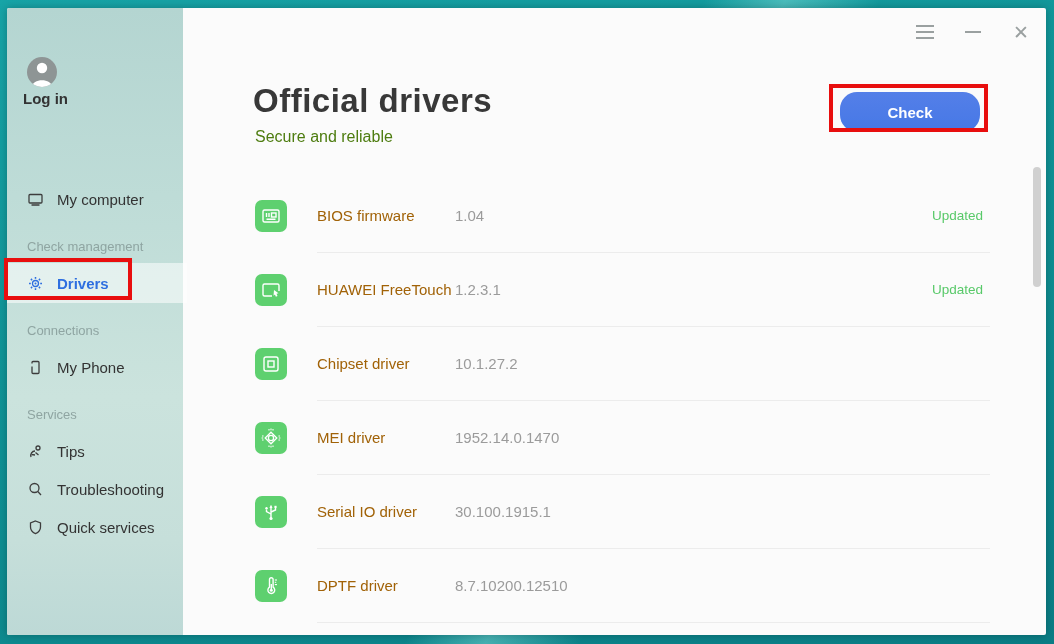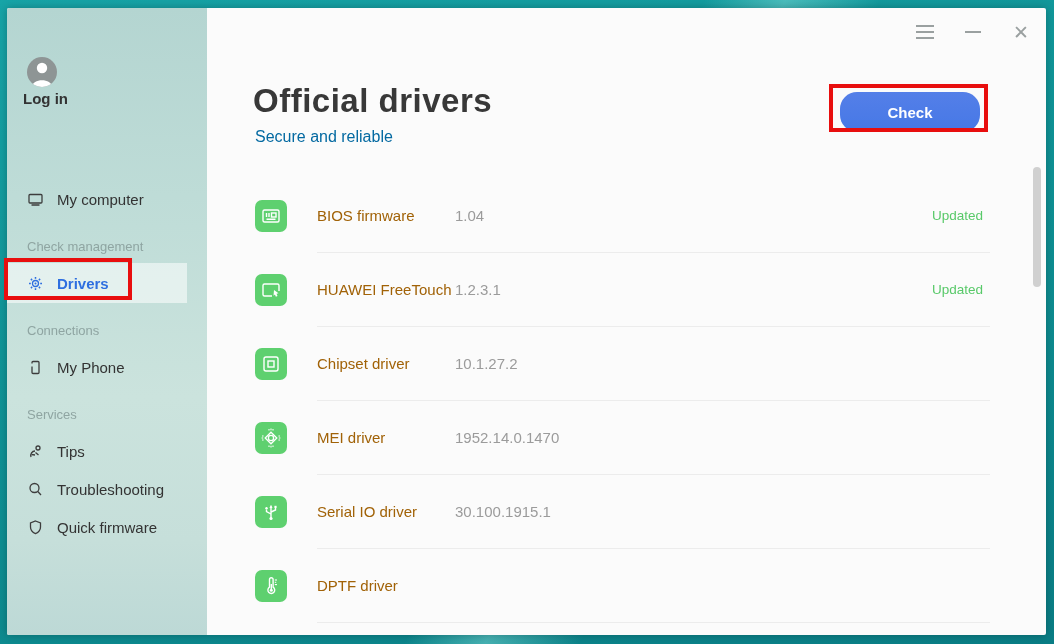--- a/index.html
+++ b/index.html
@@ -11,21 +11,21 @@
       linear-gradient(165deg, #17a4a7 0%, #109598 38%, #0d8a8f 70%, #0a7d85 100%);
     position:relative;
   }
   .window {
     position:absolute; left:7px; top:8px; width:1039px; height:627px;
     background:#fbfbfb; border-radius:2px; overflow:hidden;
     box-shadow:0 0 8px rgba(0,0,0,0.25);
   }
   
   .sidebar {
-    position:absolute; left:0; top:0; width:200px; height:100%;
+    position:absolute; left:0; top:0; width:176px; height:100%;
     background:linear-gradient(180deg,#b4d5d1 0%,#bedcd7 30%,#cbe3dd 62%,#c6dfda 85%,#bdd9d6 100%);
   }
   .avatar {
     position:absolute; left:20px; top:49px; width:30px; height:30px;
     border-radius:50%; background:#8e9595; display:flex; align-items:flex-end; justify-content:center; overflow:hidden; cursor:pointer;
   }
   .login-label { position:absolute; left:16px; top:82px; font-size:15px; font-weight:bold; color:#333; }
   .side-item {
     position:absolute; left:20px; height:26px; display:flex; align-items:center; gap:13px;
     font-size:15px; color:#333; cursor:pointer; white-space:nowrap;
@@ -35,21 +35,21 @@
   .side-highlight { position:absolute; left:0; top:255px; width:180px; height:40px; background:rgba(255,255,255,0.55); }
   .side-item.active { color:#2e6fe0; font-weight:bold; }
   
   .controls { position:absolute; top:10px; right:14px; display:flex; gap:26px; align-items:center; height:28px; }
   .ctrl { width:22px; height:22px; display:flex; align-items:center; justify-content:center; cursor:pointer; color:#9aa0a0; }
   .hamburger { display:flex; flex-direction:column; gap:4px; }
   .hamburger span { display:block; width:18px; height:2px; background:#9aa0a0; }
   .minbar { width:16px; height:2px; background:#9aa0a0; }
   .closex { font-size:19px; line-height:19px; color:#9aa0a0; font-weight:400; }
   .page-title { position:absolute; left:246px; top:74px; font-size:33px; font-weight:bold; color:#383838; letter-spacing:0.5px; }
-  .page-subtitle { position:absolute; left:248px; top:120px; font-size:16px; color:#0369a1;text-align:right; }
+  .page-subtitle { position:absolute; left:248px; top:120px; font-size:16px; color:#4d7c0f;text-align:right; }
   .check-btn {
     position:absolute; left:833px; top:84px; width:140px; height:40px; border:none;
     border-radius:17px; background:linear-gradient(180deg,#547fe8,#4678e6);
     color:#fff; font-size:15px; font-weight:bold; font-family:inherit; cursor:pointer;
   }
   
   .row { position:absolute; left:248px; width:735px; height:74px; }
   .row .drv-icon {
     position:absolute; left:0; top:21px; width:32px; height:32px; border-radius:7px;
     background:#5ed06f; display:flex; align-items:center; justify-content:center;
@@ -149,21 +149,21 @@
       </span>
       <span>Troubleshooting</span>
     </div>
 
     <div class="side-item" style="top:506px;">
       <span class="icn">
         <svg width="17" height="17" viewBox="0 0 17 17" fill="none" stroke="#3d3d3d" stroke-width="1.3">
           <path d="M8.5 2 L13.5 4 V8 C13.5 11.2 11.5 13.4 8.5 14.6 C5.5 13.4 3.5 11.2 3.5 8 V4 Z"></path>
         </svg>
       </span>
-      <span>Quick firmware</span>
+      <span>Quick services</span>
     </div>
   </div>
 
   <div class="controls">
     <div class="ctrl hamburger">
         <span></span>
         <span></span>
         <span></span>
       </div>
     <div class="ctrl">
@@ -270,20 +270,21 @@
         <circle cx="11.3" cy="15.2" r="1.5" fill="#fff" stroke="none"></circle>
         <line x1="11.3" y1="14.5" x2="11.3" y2="9"></line>
         <g stroke-width="1.1">
           <line x1="14.8" y1="5" x2="17" y2="5"></line>
             <line x1="14.8" y1="7.3" x2="16.2" y2="7.3"></line>
             <line x1="14.8" y1="9.6" x2="17" y2="9.6"></line>
         </g>
       </svg>
     </div>
     <span class="drv-name">DPTF driver</span>
+    <span class="drv-version">8.7.10200.12510</span>
     <span class="drv-status"></span>
     <div class="divider"></div>
   </div>
 
   <div class="scroll-thumb"></div>
 </div>
 
 <div class="annotation" id="anno-drivers"></div>
 <div class="annotation" id="anno-check"></div>
 

